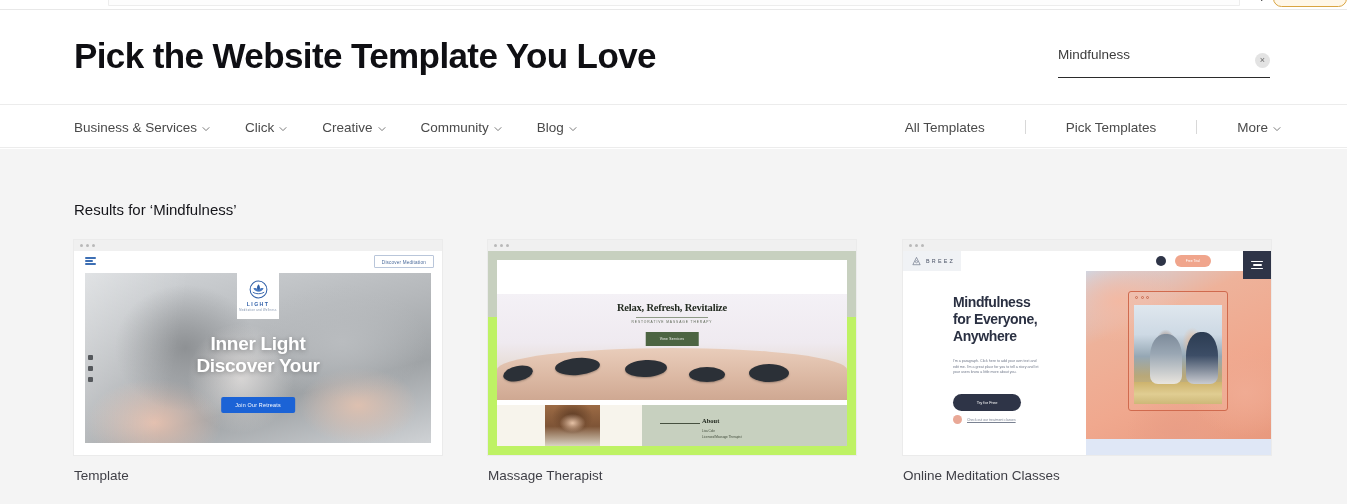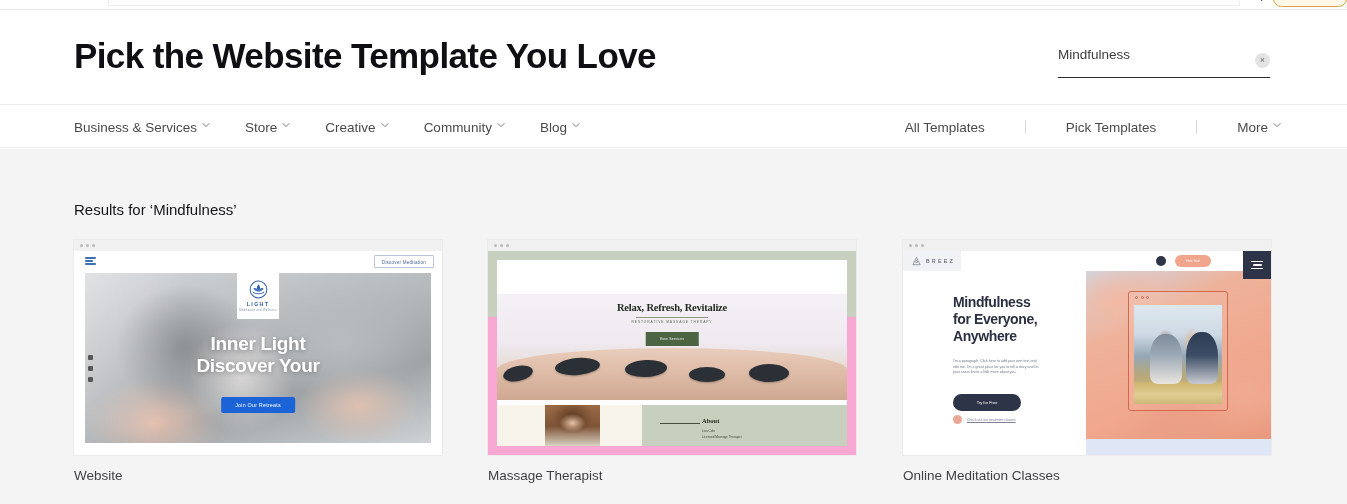--- a/index.html
+++ b/index.html
@@ -62,21 +62,21 @@
   }
 
   
   .navbar {
     position: absolute; left: 0; top: 106px; width: 1347px; height: 42px;
     background: #ffffff; border-bottom: 1px solid #ececec;
   }
   .nav-left { position: absolute; left: 74px; top: 0; height: 42px; display: flex; align-items: center; }
   .nav-right { position: absolute; right: 66px; top: 0; height: 42px; display: flex; align-items: center; }
   .nav-item {
-    display: flex; align-items: center; gap: 5px;
+    display: flex; align-items: flex-end; gap: 5px;
     font-size: 13.5px; color: #4a4a4a; cursor: pointer;
     margin-right: 35px; white-space: nowrap;
   }
   .nav-left .nav-item:last-child { margin-right: 0; }
   .nav-right .nav-item { margin-right: 0; }
   .chev { display: inline-block; width: 8px; height: 8px; position: relative; top: -2px; }
   .chev svg { display: block; }
   .nav-sep {
     width: 1px; height: 14px; background: #d8d8d8; margin: 0 40px;
   }
@@ -165,21 +165,21 @@
   .c1-social span {
     display: block; width: 5px; height: 5px; margin-bottom: 6px;
     background: #55585c; border-radius: 1px;
   }
   .c1-footer {
     position: absolute; left: 26px; right: 26px; bottom: 0; height: 12px;
     background: #ffffff; z-index: 4;
   }
 
   
-  .c2-site { position: absolute; inset: 0; background: #f9a8d4; }
+  .c2-site { position: absolute; inset: 0; background: #bef264; }
   .c2-band { position: absolute; left: 0; top: 0; width: 100%; height: 66px; background: #c7d0bf; }
   .c2-logo-ring {
     position: absolute; left: 13px; top: 16px; width: 20px; height: 15px;
     border: 0.8px solid #6e7a63; border-radius: 50%;
   }
   .c2-name { position: absolute; left: 32px; top: 17px; font-size: 6.5px; color: #2f3a2b; font-family: "Liberation Serif", serif; }
   .c2-role { position: absolute; left: 32px; top: 27px; font-size: 3.2px; color: #5e6a56; letter-spacing: 0.5px; }
   .c2-topnav { position: absolute; right: 12px; top: 18px; display: flex; gap: 5px; align-items: center; }
   .c2-topnav b { font-size: 3.2px; color: #4a5544; font-weight: normal; }
   .c2-soc { width: 4px; height: 4px; background: #4a5544; border-radius: 1px; display: inline-block; }
@@ -316,21 +316,21 @@
     <div class="nav-left">
       <div class="nav-item">
         <span>Business &amp; Services</span>
         <span class="chev">
             <svg width="8" height="8" viewBox="0 0 8 8">
               <path d="M1 2.6 L4 5.6 L7 2.6" stroke="#6b6b6b" stroke-width="0.9" fill="none" stroke-linecap="round"></path>
             </svg>
           </span>
       </div>
       <div class="nav-item">
-        <span>Store</span>
+        <span>Click</span>
         <span class="chev">
             <svg width="8" height="8" viewBox="0 0 8 8">
               <path d="M1 2.6 L4 5.6 L7 2.6" stroke="#6b6b6b" stroke-width="0.9" fill="none" stroke-linecap="round"></path>
             </svg>
           </span>
       </div>
       <div class="nav-item">
         <span>Creative</span>
         <span class="chev">
             <svg width="8" height="8" viewBox="0 0 8 8">
@@ -417,21 +417,21 @@
                 <div class="c1-headline">
                   <div>Inner Light</div>
                   <div>Discover Your</div>
                 </div>
                 <div class="c1-cta">Join Our Retreats</div>
               </div>
               <div class="c1-footer"></div>
             </div>
           </div>
         </div>
-        <div class="card-label">Website</div>
+        <div class="card-label">Template</div>
       </div>
 
       <div class="card card-2">
         <div class="preview">
           <div class="chrome-bar">
             <span class="dot"></span>
             <span class="dot"></span>
             <span class="dot"></span>
           </div>
           <div class="shot">

